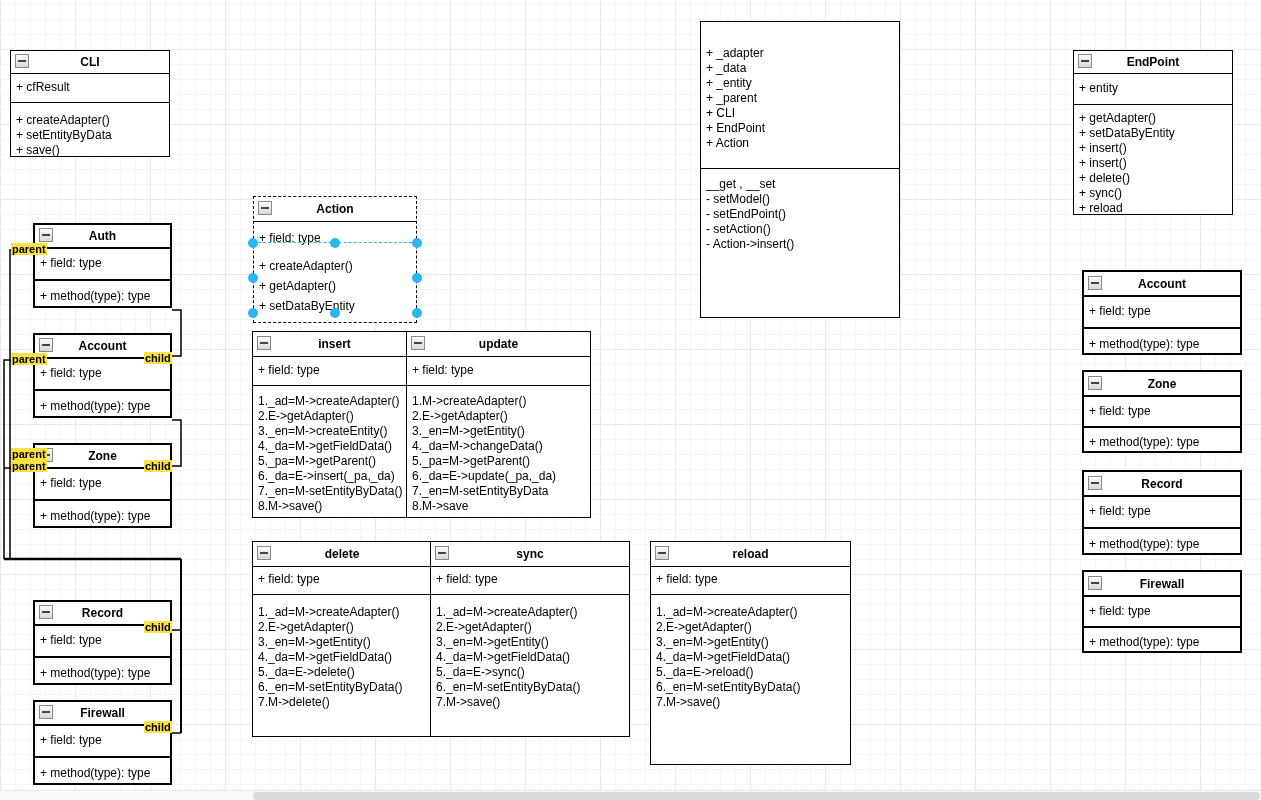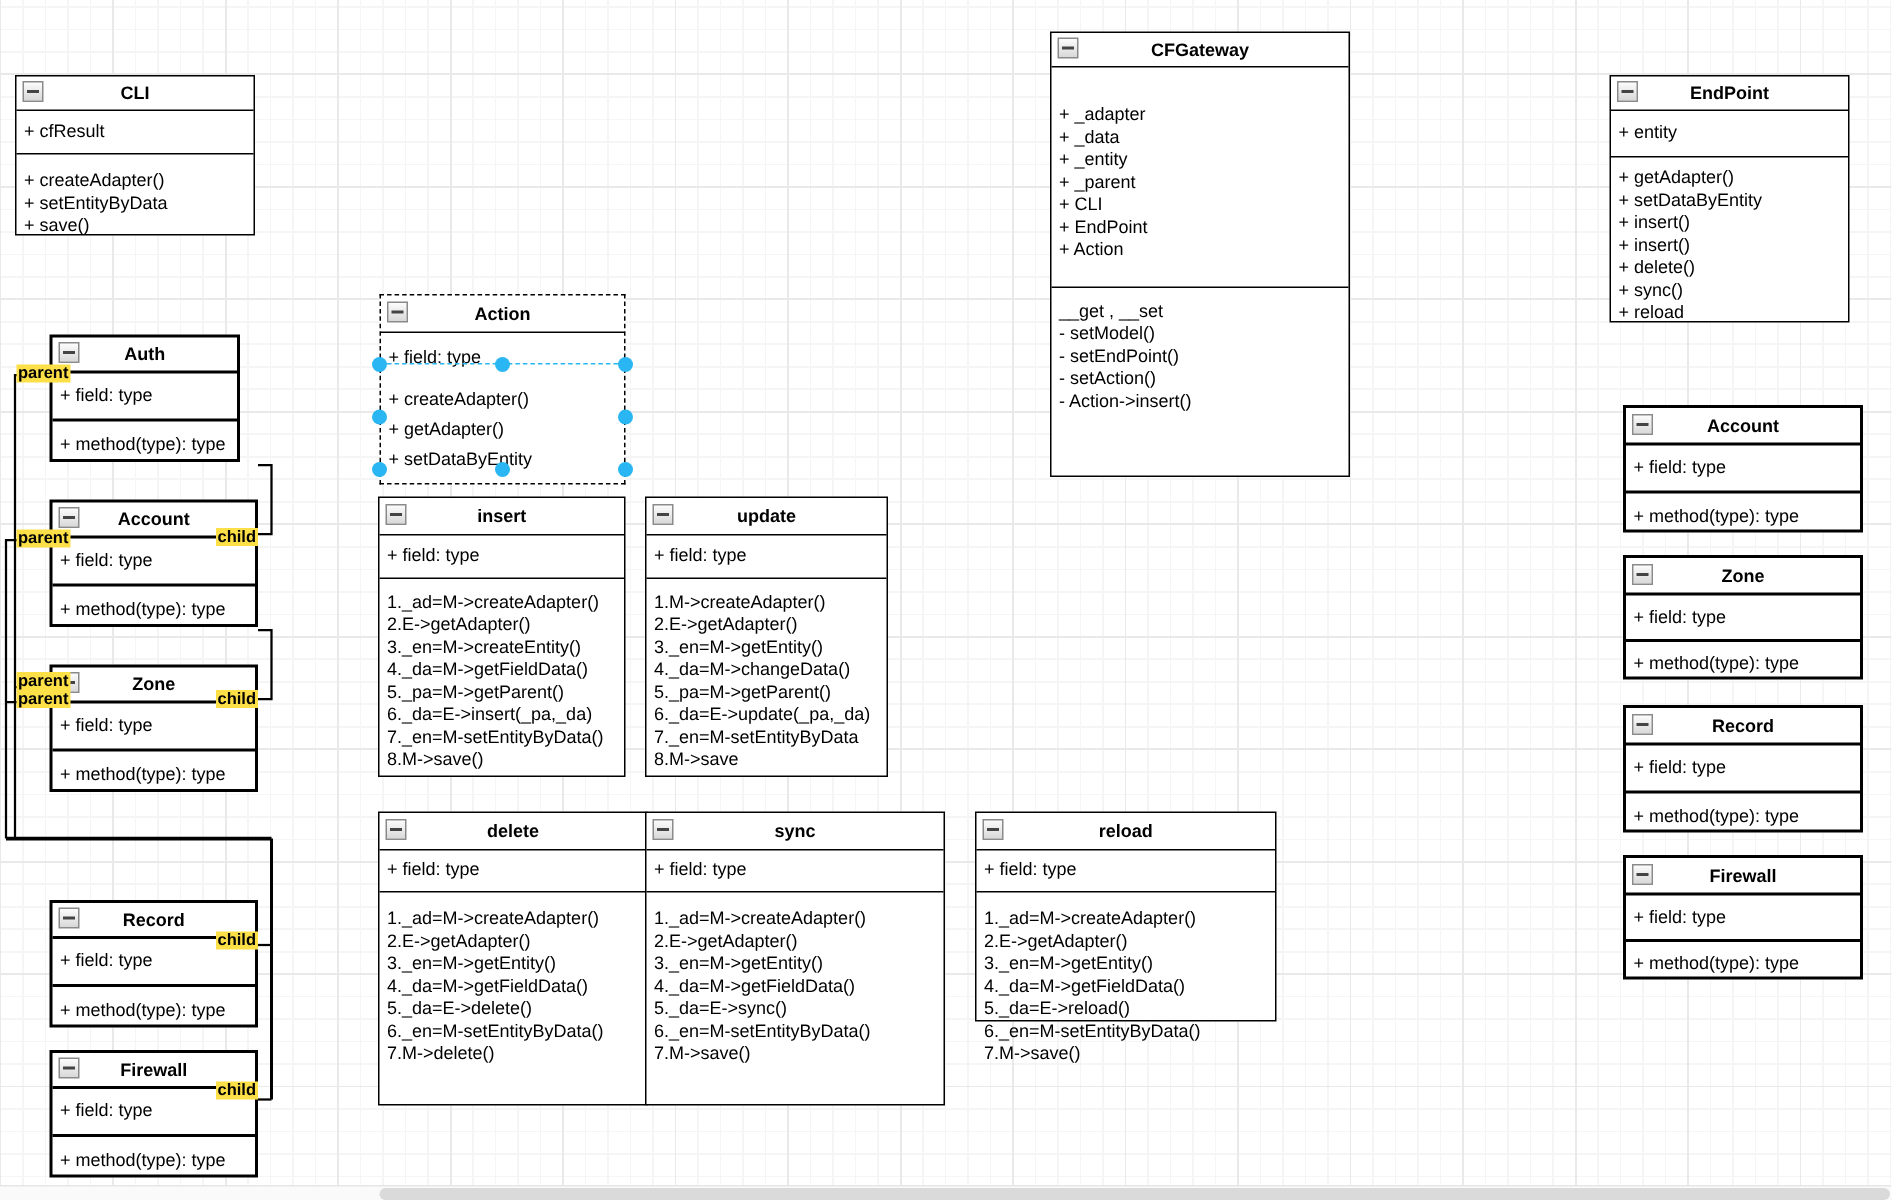--- a/index.html
+++ b/index.html
@@ -84,21 +84,21 @@
   <div class="sec attrs" style="height:28px;padding-top:6px">
       <div class="row">+ cfResult</div>
     </div>
   <div class="sec meths" style="padding-top:10px">
       <div class="row">+ createAdapter()</div>
       <div class="row">+ setEntityByData</div>
       <div class="row">+ save()</div>
     </div>
 </div>
 
-<div class="uml b2" style="left:33px;top:223px;width:127px;height:85px">
+<div class="uml b2" style="left:33px;top:223px;width:139px;height:85px">
   <div class="hd" style="height:24px">
       <span class="ci"></span>
       <span>Auth</span>
     </div>
   <div class="sec attrs" style="height:30px;padding-top:7px">
       <div class="row">+ field: type</div>
     </div>
   <div class="sec meths" style="padding-top:8px">
       <div class="row">+ method(type): type</div>
     </div>
@@ -193,21 +193,21 @@
       <div class="row">2.E-&gt;getAdapter()</div>
       <div class="row">3._en=M-&gt;createEntity()</div>
       <div class="row">4._da=M-&gt;getFieldData()</div>
       <div class="row">5._pa=M-&gt;getParent()</div>
       <div class="row">6._da=E-&gt;insert(_pa,_da)</div>
       <div class="row">7._en=M-setEntityByData()</div>
       <div class="row">8.M-&gt;save()</div>
     </div>
 </div>
 
-<div class="uml" style="left:430px;top:331px;width:162px;height:187px">
+<div class="uml" style="left:406px;top:331px;width:185px;height:187px">
   <div class="hd" style="height:25px">
       <span class="ci"></span>
       <span>update</span>
     </div>
   <div class="sec attrs" style="height:28px;padding-top:6px">
       <div class="row">+ field: type</div>
     </div>
   <div class="sec meths" style="padding-top:8px">
       <div class="row">1.M-&gt;createAdapter()</div>
       <div class="row">2.E-&gt;getAdapter()</div>
@@ -251,44 +251,40 @@
       <div class="row">1._ad=M-&gt;createAdapter()</div>
       <div class="row">2.E-&gt;getAdapter()</div>
       <div class="row">3._en=M-&gt;getEntity()</div>
       <div class="row">4._da=M-&gt;getFieldData()</div>
       <div class="row">5._da=E-&gt;sync()</div>
       <div class="row">6._en=M-setEntityByData()</div>
       <div class="row">7.M-&gt;save()</div>
     </div>
 </div>
 
-<div class="uml" style="left:650px;top:541px;width:201px;height:140px">
+<div class="uml" style="left:650px;top:541px;width:201px;height:224px">
   <div class="hd" style="height:25px">
       <span class="ci"></span>
       <span>reload</span>
     </div>
   <div class="sec attrs" style="height:27px;padding-top:5px">
       <div class="row">+ field: type</div>
     </div>
   <div class="sec meths" style="padding-top:10px">
       <div class="row">1._ad=M-&gt;createAdapter()</div>
       <div class="row">2.E-&gt;getAdapter()</div>
       <div class="row">3._en=M-&gt;getEntity()</div>
       <div class="row">4._da=M-&gt;getFieldData()</div>
       <div class="row">5._da=E-&gt;reload()</div>
       <div class="row">6._en=M-setEntityByData()</div>
       <div class="row">7.M-&gt;save()</div>
     </div>
 </div>
 
 <div class="uml" style="left:700px;top:21px;width:200px;height:297px">
-  <div class="hd" style="height:23px">
-      <span class="ci"></span>
-      <span>CFGateway</span>
-    </div>
   <div class="sec attrs" style="height:146px;padding-top:24px">
       <div class="row">+ _adapter</div>
       <div class="row">+ _data</div>
       <div class="row">+ _entity</div>
       <div class="row">+ _parent</div>
       <div class="row">+ CLI</div>
       <div class="row">+ EndPoint</div>
       <div class="row">+ Action</div>
     </div>
   <div class="sec meths" style="padding-top:8px">

